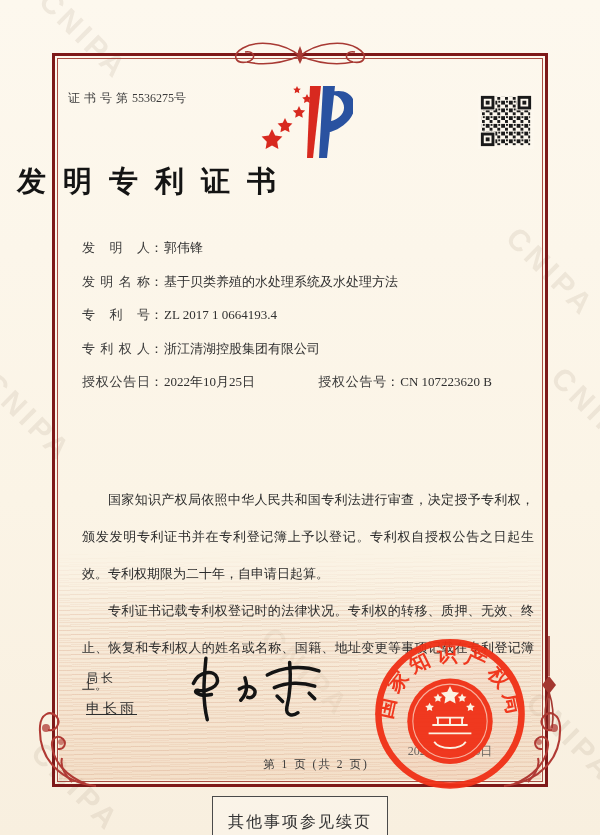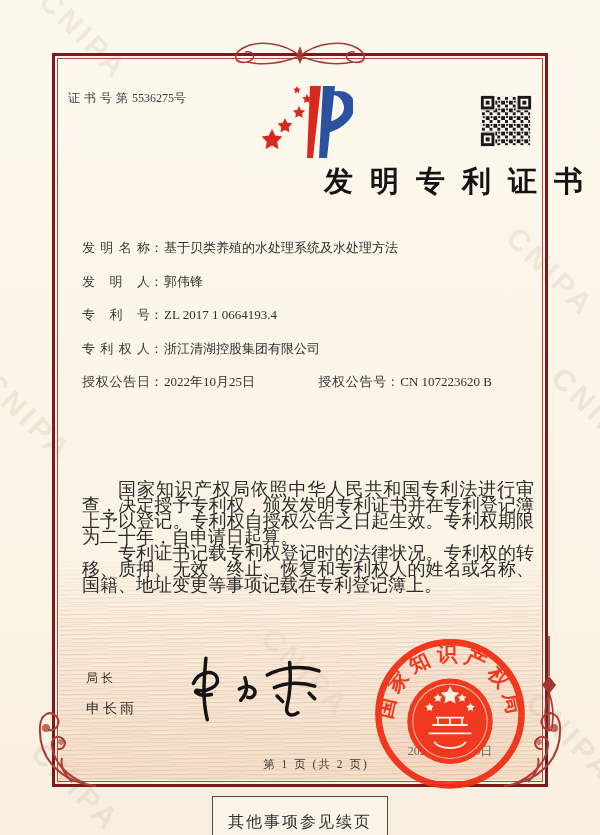--- a/index.html
+++ b/index.html
@@ -35,44 +35,44 @@
             mask-image:linear-gradient(180deg, transparent 0, #000 70px);
   }
   
   .cert-no{
     position:absolute; left:68px; top:90px; font-size:12px; color:#3c3c3c;
   }
   .cert-no .sp{ letter-spacing:4px; }
   .logo{ position:absolute; left:247px; top:82px; }
   .qr{ position:absolute; left:478px; top:93px; width:56px; height:56px; }
   .title{
-    position:absolute; left:0; right:0; top:162px; text-align:right;
+    position:absolute; left:0; right:0; top:162px; text-align:left;
     font-size:29px; color:#141414; letter-spacing:17px; text-indent:17px;
     font-weight:600;
   }
   
   .fields{ position:absolute; left:82px; top:239px; right:64px; font-size:13px; color:#343434; }
   .frow{ height:20px; margin-bottom:13.5px; white-space:nowrap; }
   .flabel{
     display:inline-block; width:68px; text-align:justify; text-align-last:justify;
     vertical-align:top; color:#3a3a3a;
   }
   .fcolon{ display:inline-block; width:14px; }
   .fvalue{ color:#303030; }
   .grant-left{ display:inline-block; width:233px; white-space:nowrap; }
   
   .bodytext{
     position:absolute; left:82px; right:66px; top:481px;
-    font-size:18px; line-height:16px; color:#2b2b2b;
+    font-size:13px; line-height:37px; color:#2b2b2b;
     text-align:justify; font-style:oblique 6deg;
   }
   .bodytext p{ text-indent:2em; }
   
   .sig-title{ position:absolute; left:86px; top:670px; font-size:12px; letter-spacing:3px; color:#2e2e2e; }
-  .sig-name { position:absolute; left:86px; top:700px; font-size:14px; letter-spacing:3px; color:#2e2e2e; }
+  .sig-name { position:absolute; left:86px; top:700px; font-size:14px; letter-spacing:3px; color:#2e2e2e;text-decoration:underline; }
   .sig-script{ position:absolute; left:178px; top:650px; }
   
   .seal{ position:absolute; left:371px; top:632px; opacity:.95; }
   
   .page-num{
     position:absolute; left:0; right:0; top:757px; text-align:center;
     font-size:11.5px; color:#3b3b3b; letter-spacing:2px;margin-left:32px;
   }
   .cont-box{
     position:absolute; left:50%; top:796px; transform:translateX(-50%);
@@ -152,24 +152,24 @@
         <rect x="3" y="41" width="14" height="14" fill="#1a1a1a"></rect>
         <rect x="6" y="44" width="8" height="8" fill="#fdf8ee"></rect>
         <rect x="8" y="46" width="4" height="4" fill="#1a1a1a"></rect>
     </g>
   </svg>
 
   <div class="title">发明专利证书</div>
 
   <div class="fields">
     <div class="frow">
+      <span class="flabel">发明人</span><span class="fcolon">：</span><span class="fvalue">郭伟锋</span>
+    </div>
+    <div class="frow">
       <span class="flabel">发明名称</span><span class="fcolon">：</span><span class="fvalue">基于贝类养殖的水处理系统及水处理方法</span>
-    </div>
-    <div class="frow">
-      <span class="flabel">发明人</span><span class="fcolon">：</span><span class="fvalue">郭伟锋</span>
     </div>
     <div class="frow">
       <span class="flabel">专利号</span><span class="fcolon">：</span><span class="fvalue">ZL 2017 1 0664193.4</span>
     </div>
     <div class="frow">
       <span class="flabel">专利权人</span><span class="fcolon">：</span><span class="fvalue">浙江清湖控股集团有限公司</span>
     </div>
     <div class="frow">
       <span class="grant-left">
         <span class="flabel">授权公告日</span><span class="fcolon">：</span><span class="fvalue">2022年10月25日</span>

